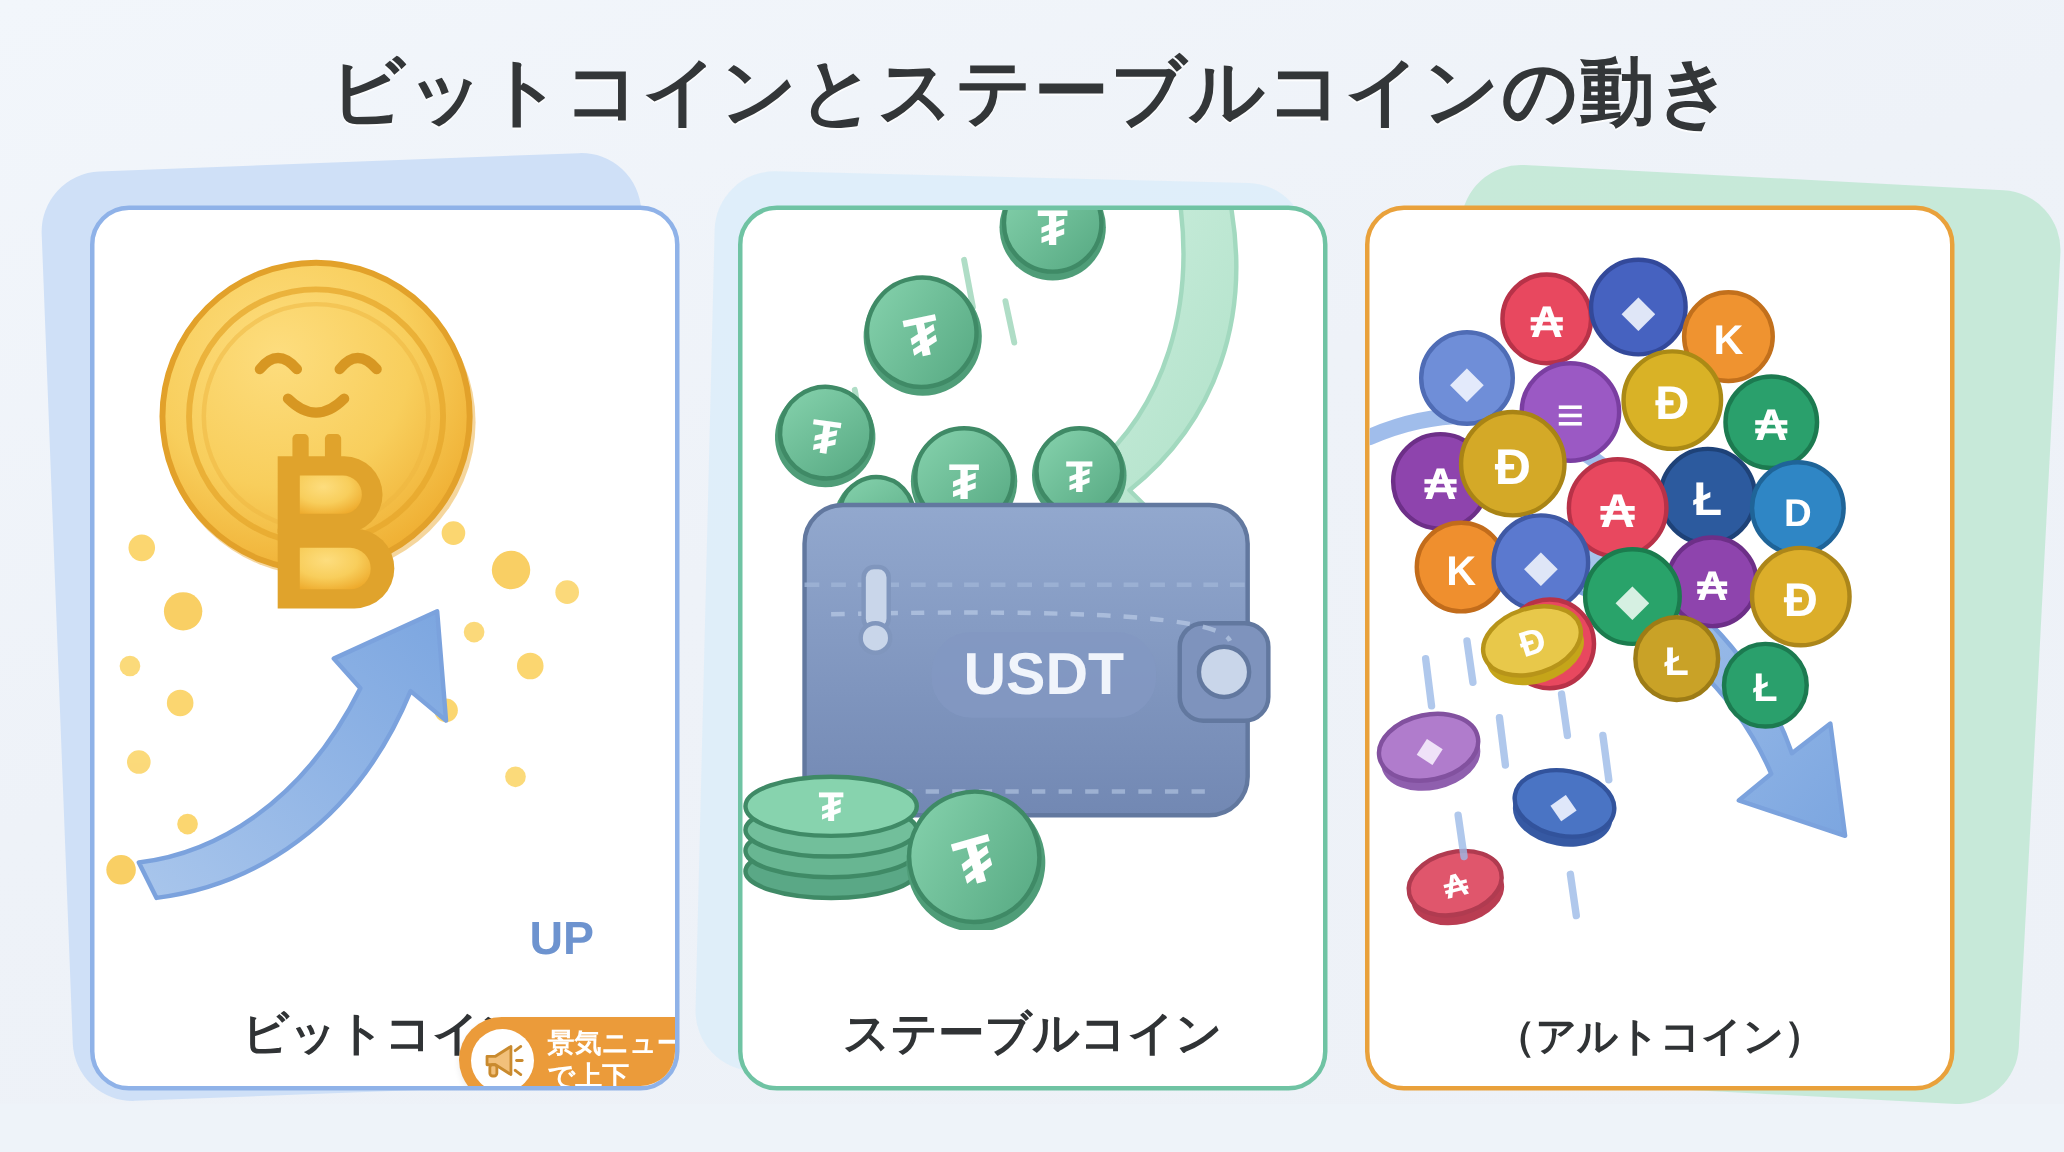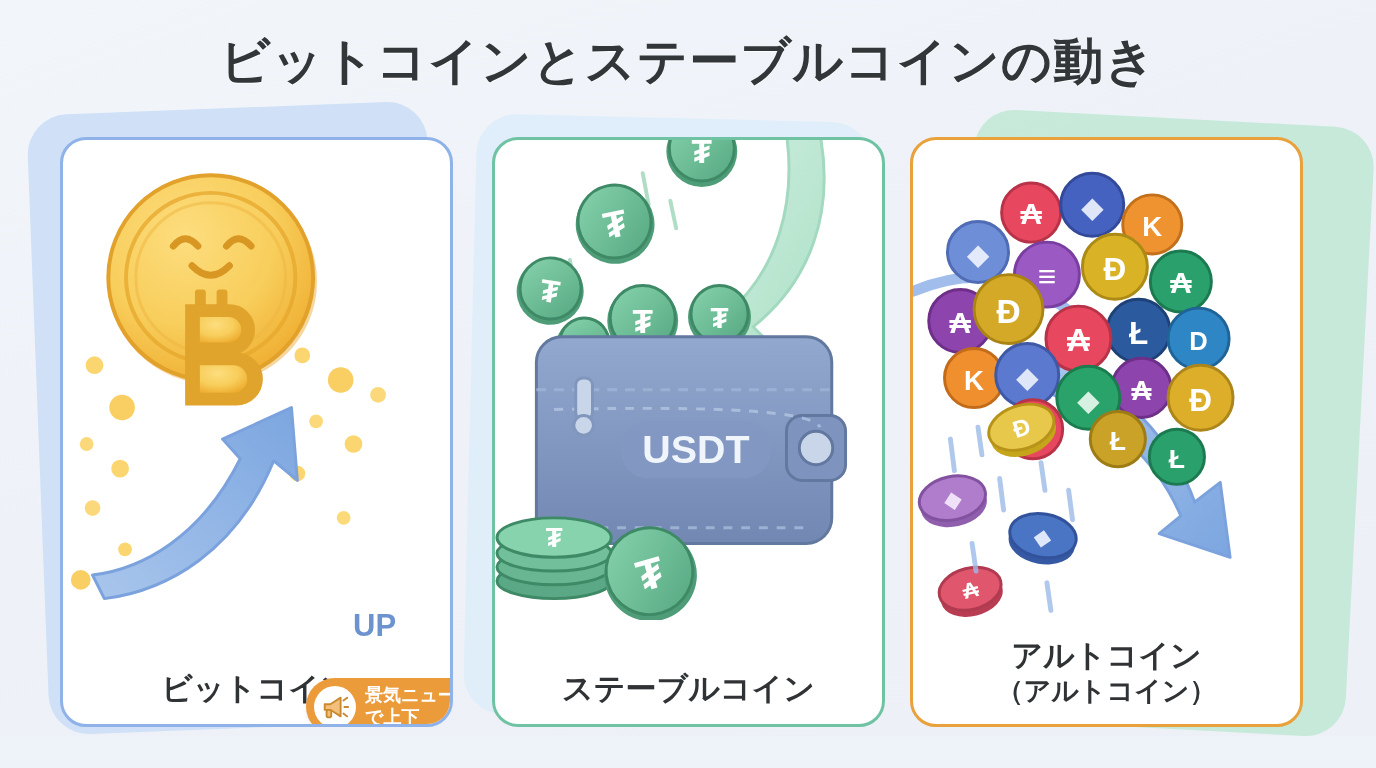--- a/index.html
+++ b/index.html
@@ -453,18 +453,17 @@
             <line x1="130" y1="324" x2="134" y2="352"></line>
             <line x1="158" y1="352" x2="162" y2="382"></line>
             <line x1="60" y1="406" x2="64" y2="434"></line>
             <line x1="136" y1="446" x2="140" y2="474"></line>
           </g>
         </g>
       </svg>
     </div>
 
     <div class="caption">
-      <span class="main">アルトコイン</span>
       <span class="sub">（アルトコイン）</span>
     </div>
   </div>
 
 </div>
 
 </body></html>

